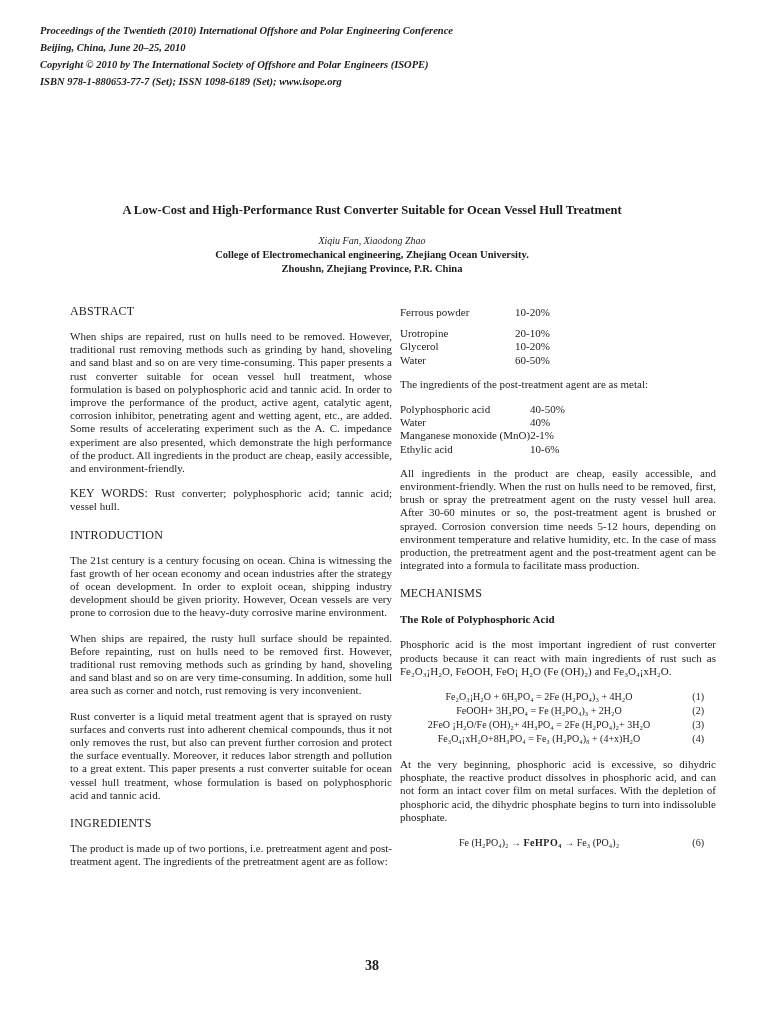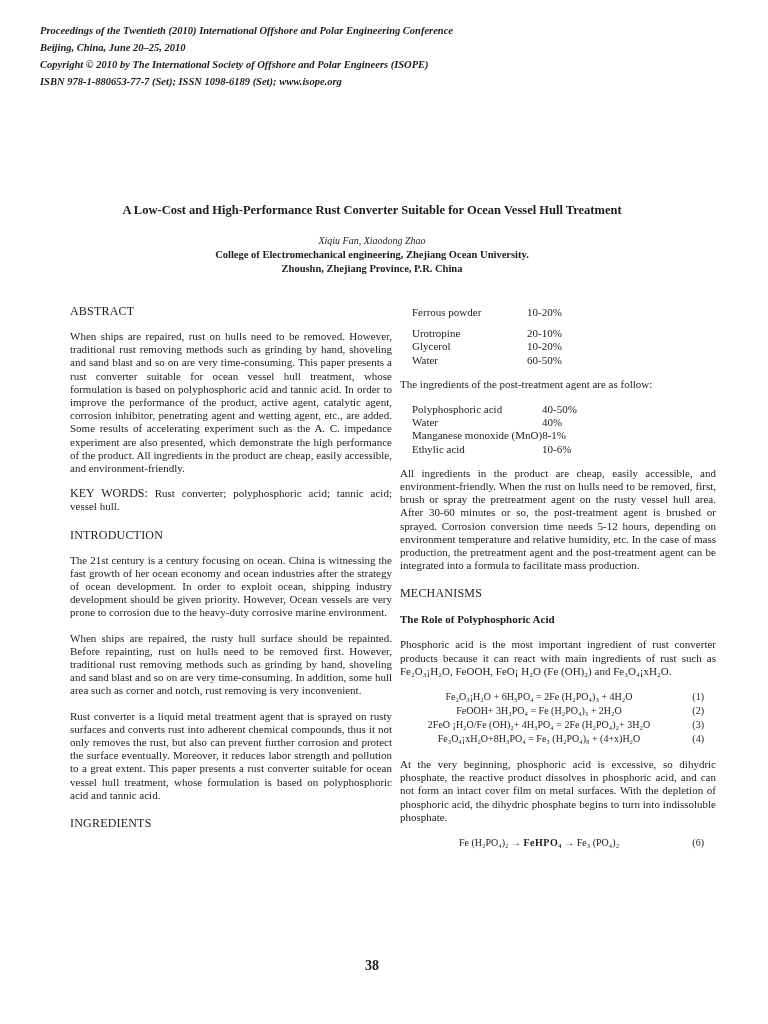--- a/index.html
+++ b/index.html
@@ -21,21 +21,21 @@
   .columns{display:flex;margin:28px 0 0 70px;gap:8px;}
   .col{box-sizing:border-box;}
   .col.left{width:322px;}
   .col.right{width:316px;padding-top:2px;}
   .col p{font-size:11px;line-height:13.2px;text-align:justify;margin:11px 0 12px 0;}
   h2.sec{font-size:12px;font-weight:normal;margin:0 0 12px 0;line-height:14px;letter-spacing:0.2px;}
   h2.sec.not-first{margin-top:14px;}
   h3.subsec{font-size:11px;font-weight:bold;margin:2px 0 12px 0;line-height:14px;}
   .kw-label{font-size:12px;}
   
-  .ing-table{margin:0 0 10px 12px;}
+  .ing-table{margin:0 0 10px 0;}
   .ing-row{display:flex;font-size:11px;line-height:13.2px;}
   .ing-row.gap-after{margin-bottom:8px;}
   .ing-name{min-width:115px;}
   .ing-table.post .ing-name{min-width:130px;}
   .ing-val{white-space:nowrap;}
   
   .eq-block{margin:2px 0 12px 0;padding-right:12px;}
   .eq-row{display:flex;align-items:baseline;font-size:10px;line-height:14px;}
   .eq{flex:1;text-align:center;white-space:nowrap;}
   .eq-num{width:26px;text-align:right;}
@@ -69,20 +69,21 @@
       <p>When ships are repaired, rust on hulls need to be removed. However, traditional rust removing methods such as grinding by hand, shoveling and sand blast and so on are very time-consuming. This paper presents a rust converter suitable for ocean vessel hull treatment, whose formulation is based on polyphosphoric acid and tannic acid. In order to improve the performance of the product, active agent, catalytic agent, corrosion inhibitor, penetrating agent and wetting agent, etc., are added. Some results of accelerating experiment such as the A. C. impedance experiment are also presented, which demonstrate the high performance of the product. All ingredients in the product are cheap, easily accessible, and environment-friendly.</p>
 
       <p><span class="kw-label">KEY WORDS:</span> <span>Rust converter; polyphosphoric acid; tannic acid; vessel hull.</span></p>
 
       <h2 class="sec not-first">INTRODUCTION</h2>
       <p>The 21st century is a century focusing on ocean. China is witnessing the fast growth of her ocean economy and ocean industries after the strategy of ocean development. In order to exploit ocean, shipping industry development should be given priority. However, Ocean vessels are very prone to corrosion due to the heavy-duty corrosive marine environment.</p>
       <p>When ships are repaired, the rusty hull surface should be repainted. Before repainting, rust on hulls need to be removed first. However, traditional rust removing methods such as grinding by hand, shoveling and sand blast and so on are very time-consuming. In addition, some hull area such as corner and notch, rust removing is very inconvenient.</p>
       <p>Rust converter is a liquid metal treatment agent that is sprayed on rusty surfaces and converts rust into adherent chemical compounds, thus it not only removes the rust, but also can prevent further corrosion and protect the surface eventually. Moreover, it reduces labor strength and pollution to a great extent. This paper presents a rust converter suitable for ocean vessel hull treatment, whose formulation is based on polyphosphoric acid and tannic acid.</p>
 
       <h2 class="sec not-first">INGREDIENTS</h2>
+      <p>The product is made up of two portions, i.e. pretreatment agent and post-treatment agent. The ingredients of the pretreatment agent are as follow:</p>
     </div>
 
     <div class="col right">
 
       <div class="ing-table pre">
         <div class="ing-row gap-after">
           <span class="ing-name">Ferrous powder</span>
           <span class="ing-val">10-20%</span>
         </div>
         <div class="ing-row">
@@ -92,34 +93,34 @@
         <div class="ing-row">
           <span class="ing-name">Glycerol</span>
           <span class="ing-val">10-20%</span>
         </div>
         <div class="ing-row">
           <span class="ing-name">Water</span>
           <span class="ing-val">60-50%</span>
         </div>
       </div>
 
-      <p>The ingredients of the post-treatment agent are as follow:</p>
+      <p>The ingredients of the post-treatment agent are as metal:</p>
 
       <div class="ing-table post">
         <div class="ing-row">
           <span class="ing-name">Polyphosphoric acid</span>
           <span class="ing-val">40-50%</span>
         </div>
         <div class="ing-row">
           <span class="ing-name">Water</span>
           <span class="ing-val">40%</span>
         </div>
         <div class="ing-row">
           <span class="ing-name">Manganese monoxide (MnO)</span>
-          <span class="ing-val">8-1%</span>
+          <span class="ing-val">2-1%</span>
         </div>
         <div class="ing-row">
           <span class="ing-name">Ethylic acid</span>
           <span class="ing-val">10-6%</span>
         </div>
       </div>
 
       <p>All ingredients in the product are cheap, easily accessible, and environment-friendly. When the rust on hulls need to be removed, first, brush or spray the pretreatment agent on the rusty vessel hull area. After 30-60 minutes or so, the post-treatment agent is brushed or sprayed. Corrosion conversion time needs 5-12 hours, depending on environment temperature and relative humidity, etc.  In the case of mass production, the pretreatment agent and the post-treatment agent can be integrated into a formula to facilitate mass production.</p>
 
       <h2 class="sec not-first">MECHANISMS</h2>

